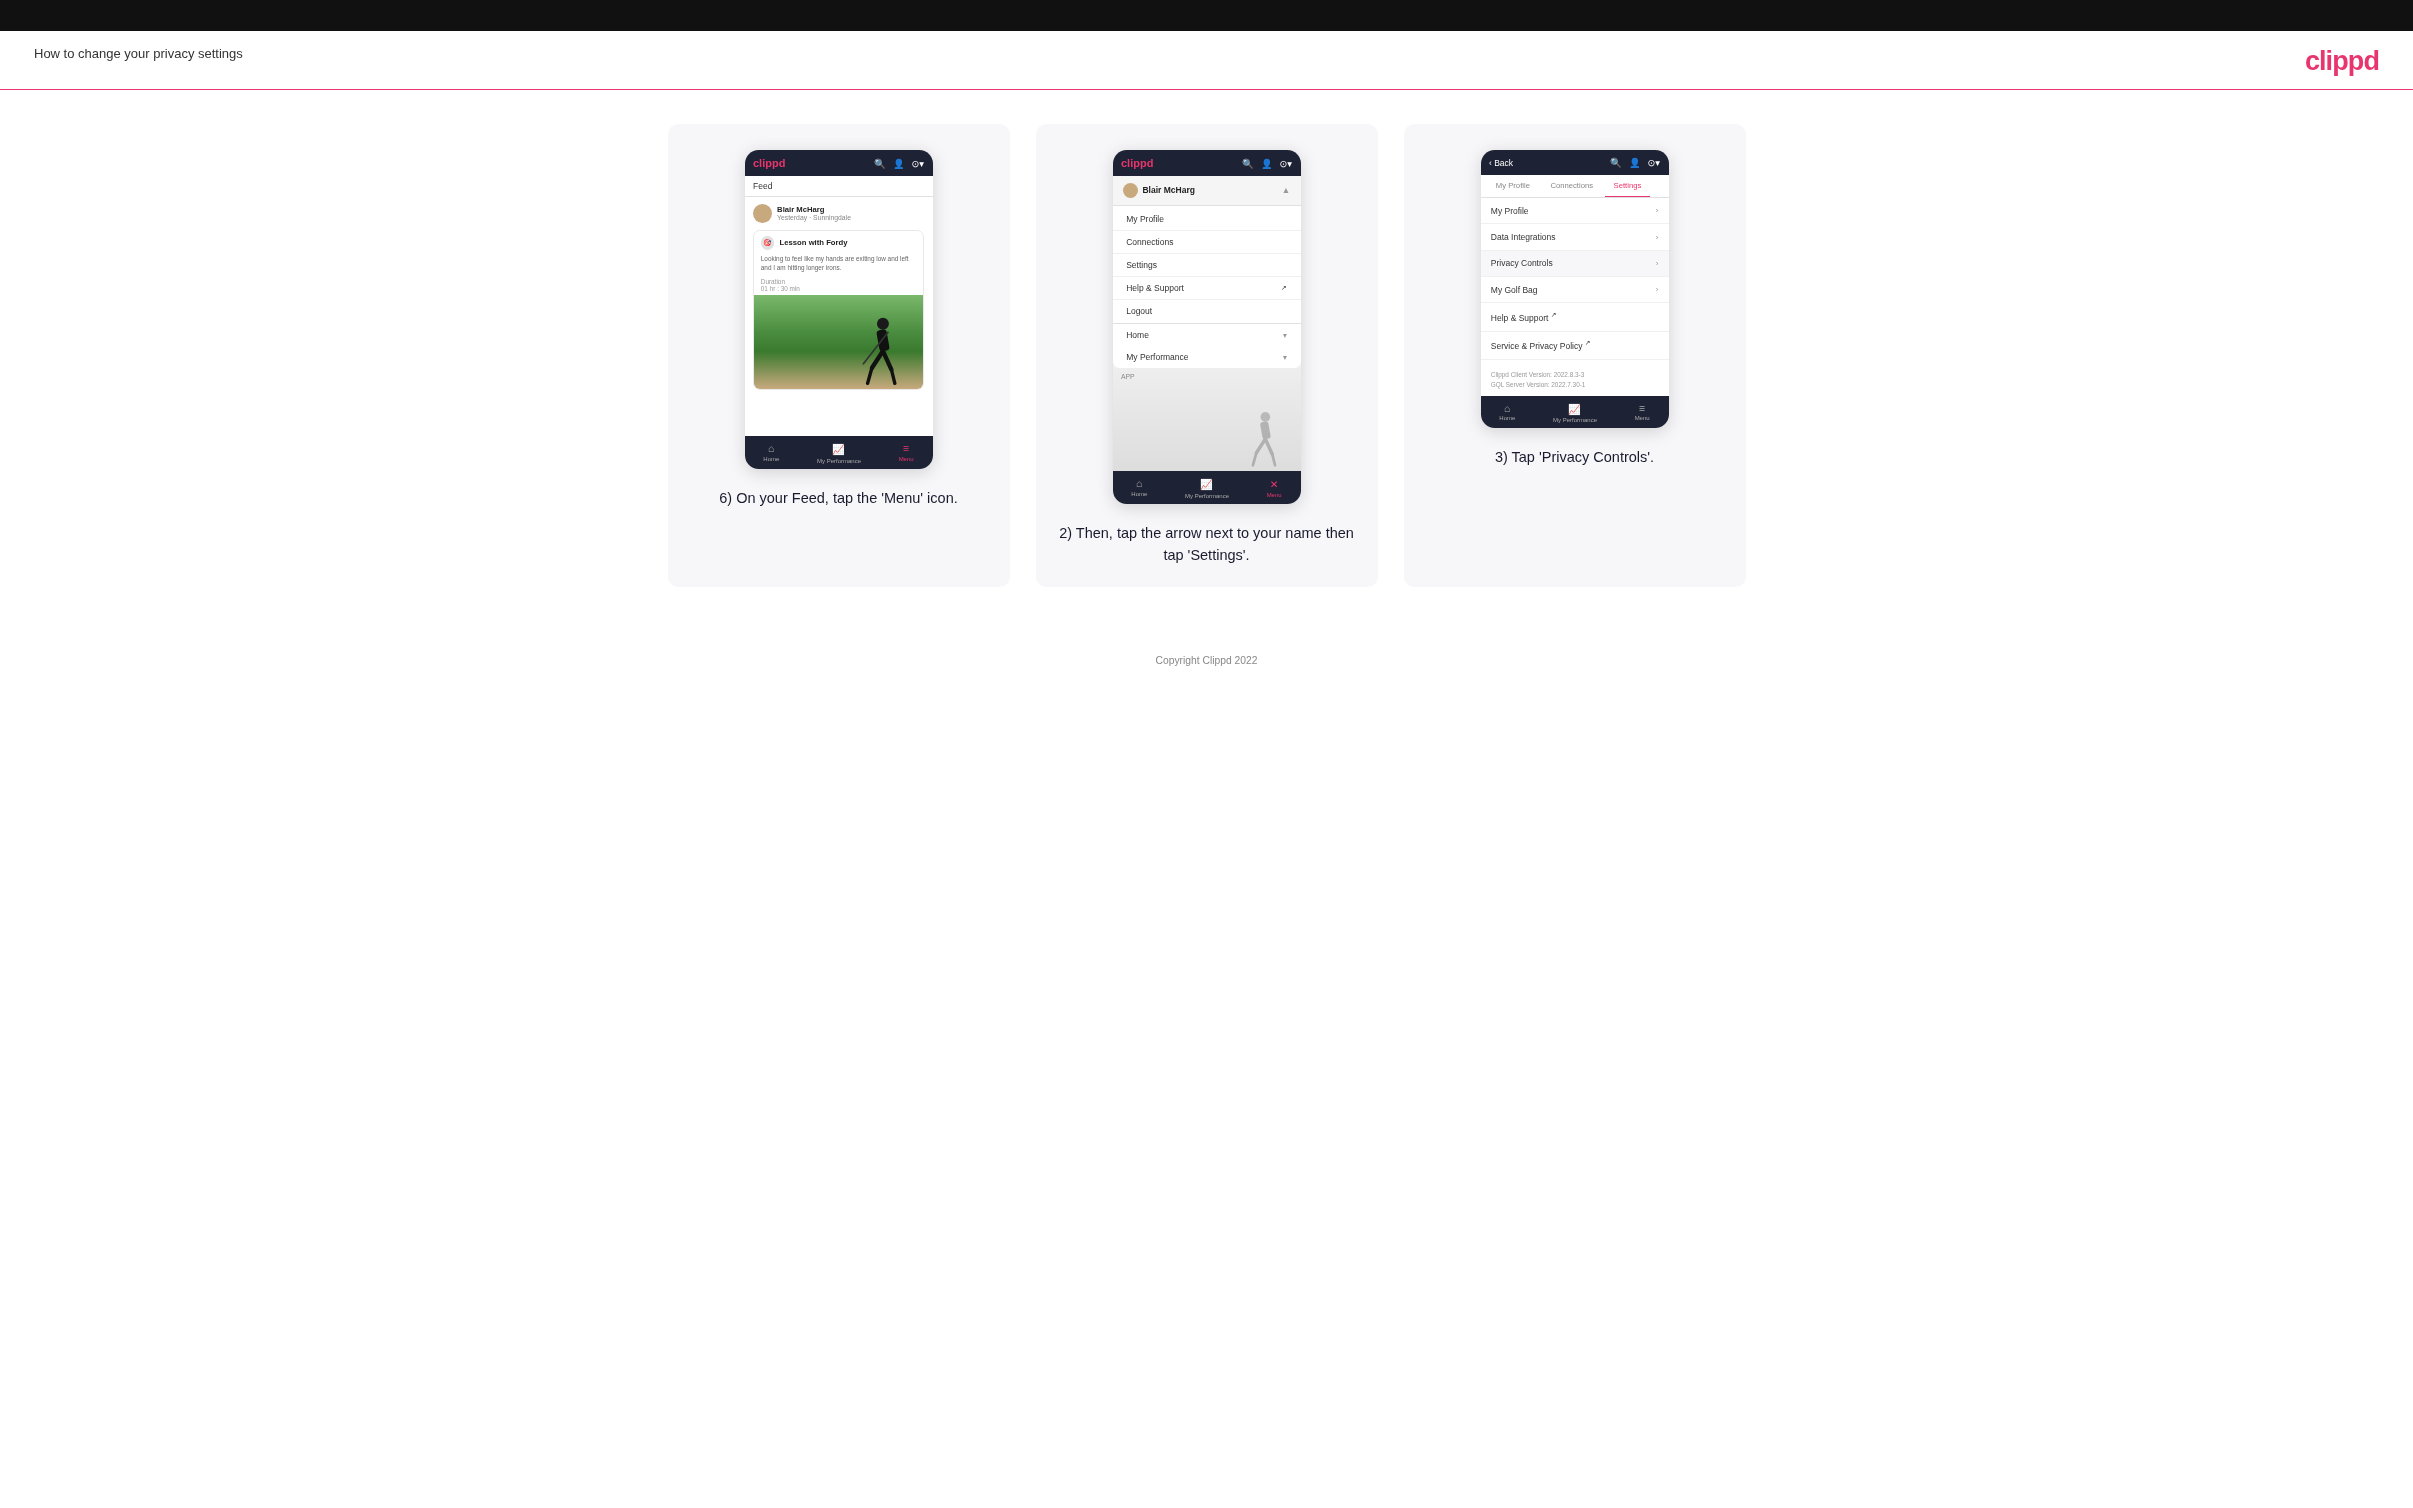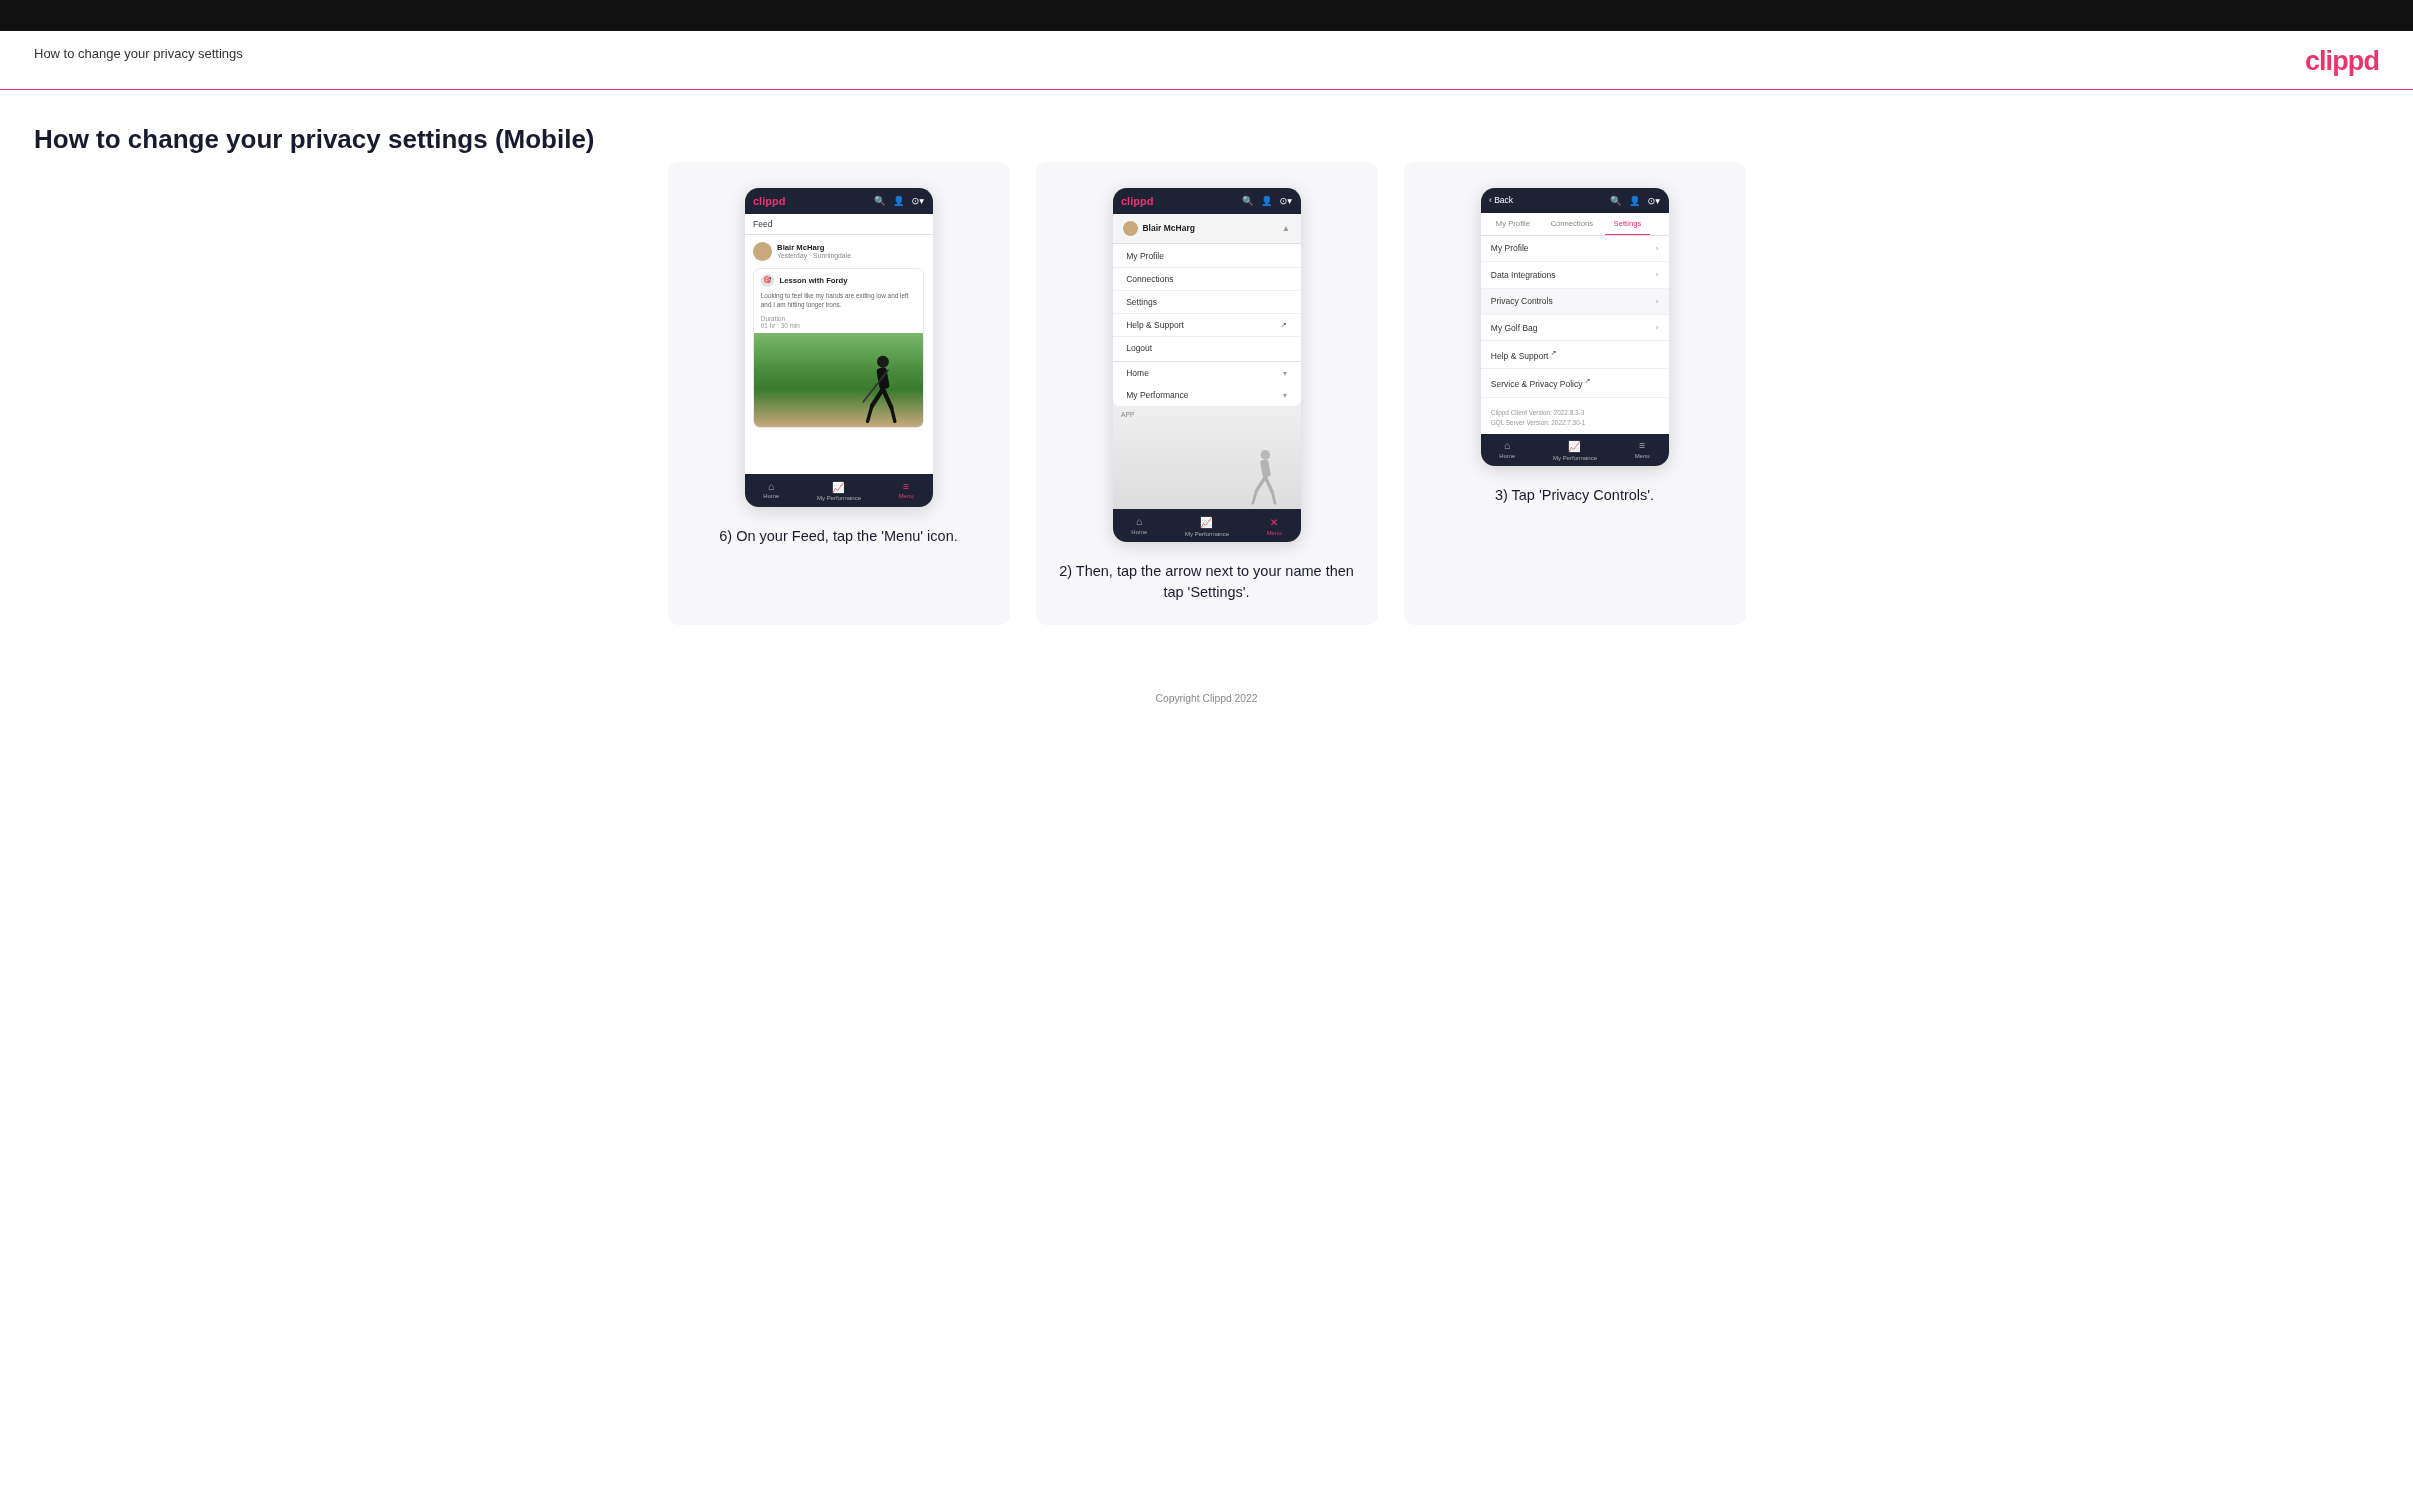--- a/index.html
+++ b/index.html
@@ -394,21 +394,20 @@
 <body>
 
 <div class="top-bar"></div>
 
 <div class="header">
   <span class="header-title">How to change your privacy settings</span>
   <span class="logo">clippd</span>
 </div>
 
 <div class="main">
-  <h1 class="page-heading">How to change your privacy settings (Mobile)</h1>
 
   <div class="steps-container">
 
     <div class="step-card">
       <div class="phone-mockup">
 
         <div class="phone1-nav">
           <span class="p-logo">clippd</span>
           <div class="p-icons">
             <span>🔍</span>

